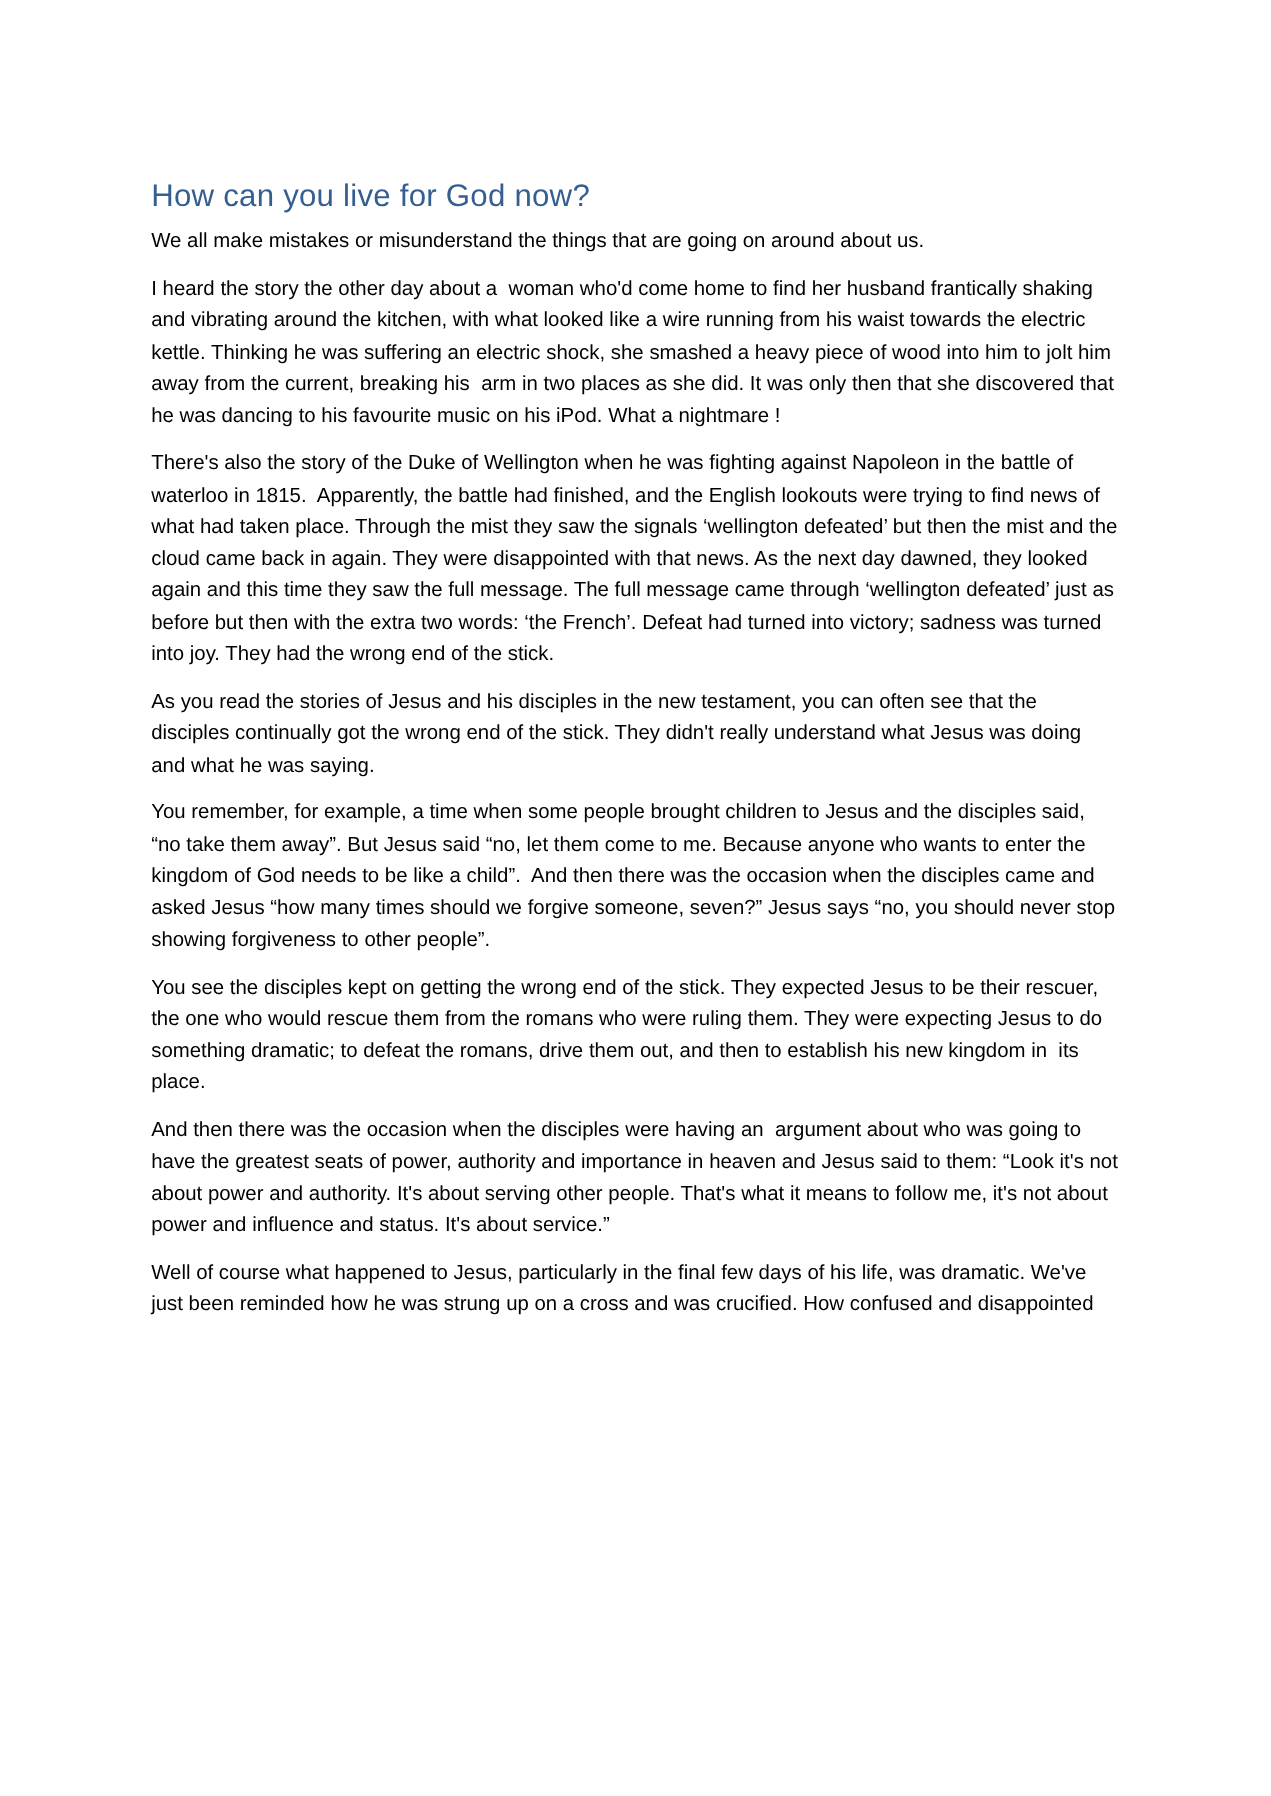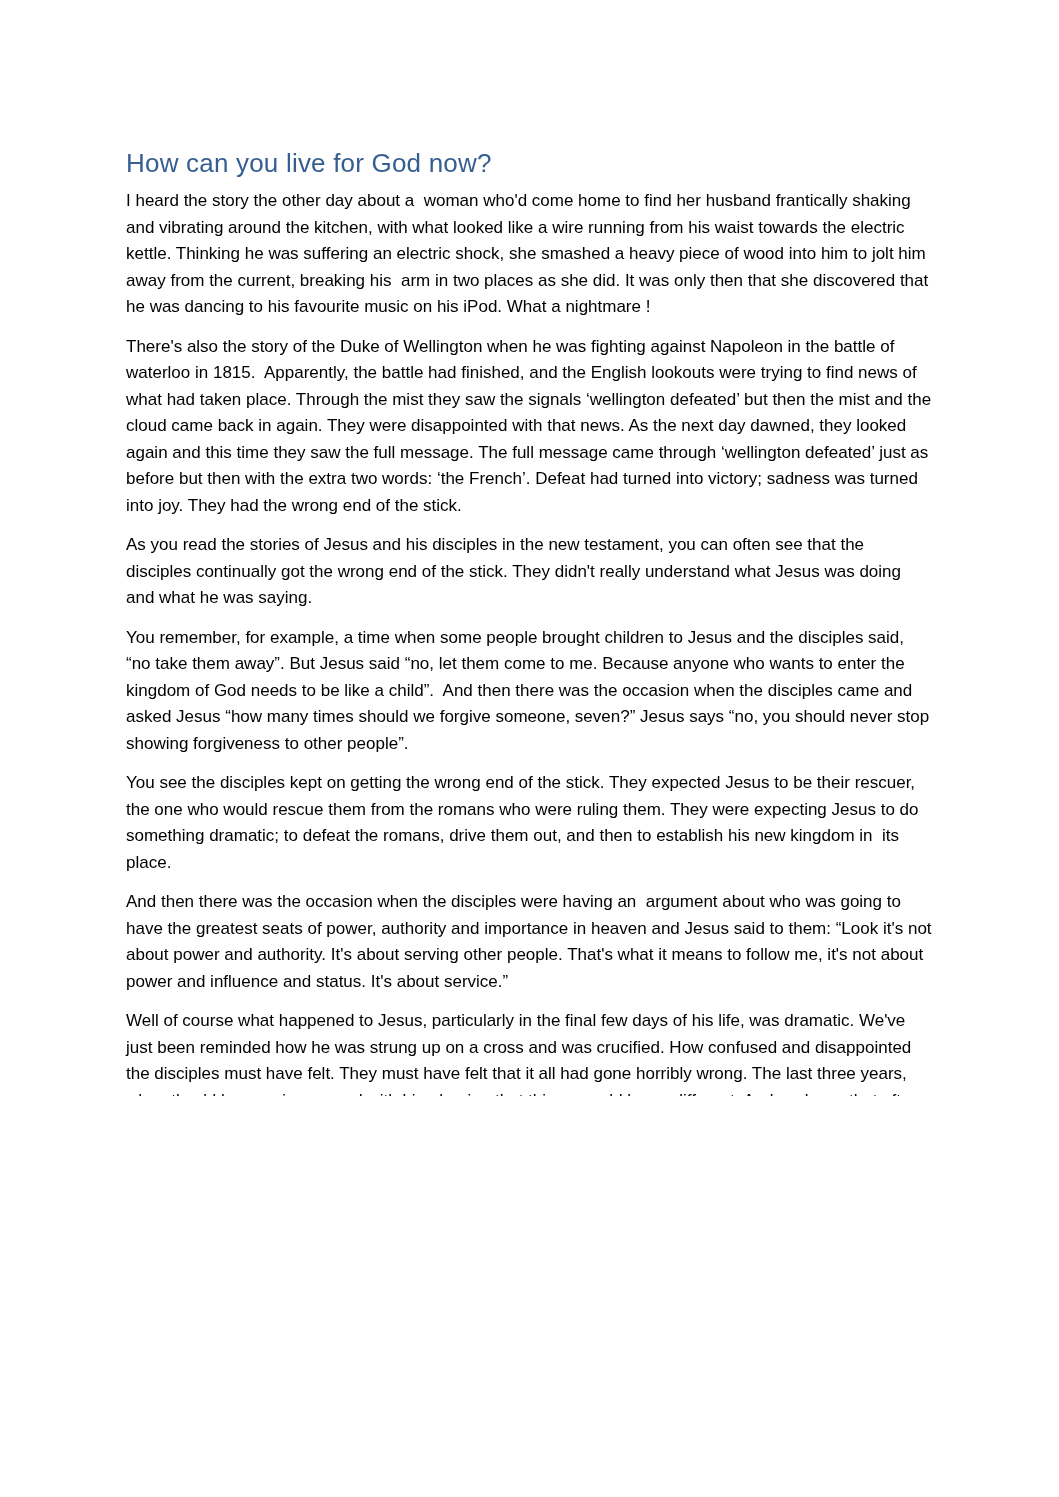--- a/index.html
+++ b/index.html
@@ -35,20 +35,21 @@
     text-align: left;
   }
 </style>
 </head>
 <body>
 
 <div class="page">
   <h1 class="doc-heading">How can you live for God now?</h1>
   <div class="doc-body">
 
+      <p class="para">We all make mistakes or misunderstand the things that are going on around about us.</p>
 
       <p class="para">I heard the story the other day about a  woman who'd come home to find her husband frantically shaking and vibrating around the kitchen, with what looked like a wire running from his waist towards the electric kettle. Thinking he was suffering an electric shock, she smashed a heavy piece of wood into him to jolt him away from the current, breaking his  arm in two places as she did. It was only then that she discovered that he was dancing to his favourite music on his iPod. What a nightmare !</p>
 
       <p class="para">There's also the story of the Duke of Wellington when he was fighting against Napoleon in the battle of waterloo in 1815.  Apparently, the battle had finished, and the English lookouts were trying to find news of what had taken place. Through the mist they saw the signals ‘wellington defeated’ but then the mist and the cloud came back in again. They were disappointed with that news. As the next day dawned, they looked again and this time they saw the full message. The full message came through ‘wellington defeated’ just as before but then with the extra two words: ‘the French’. Defeat had turned into victory; sadness was turned into joy. They had the wrong end of the stick.</p>
 
 
       <p class="para">As you read the stories of Jesus and his disciples in the new testament, you can often see that the disciples continually got the wrong end of the stick. They didn't really understand what Jesus was doing and what he was saying.</p>
 
       <p class="para">You remember, for example, a time when some people brought children to Jesus and the disciples said, “no take them away”. But Jesus said “no, let them come to me. Because anyone who wants to enter the kingdom of God needs to be like a child”.  And then there was the occasion when the disciples came and asked Jesus “how many times should we forgive someone, seven?” Jesus says “no, you should never stop showing forgiveness to other people”.</p>
 

